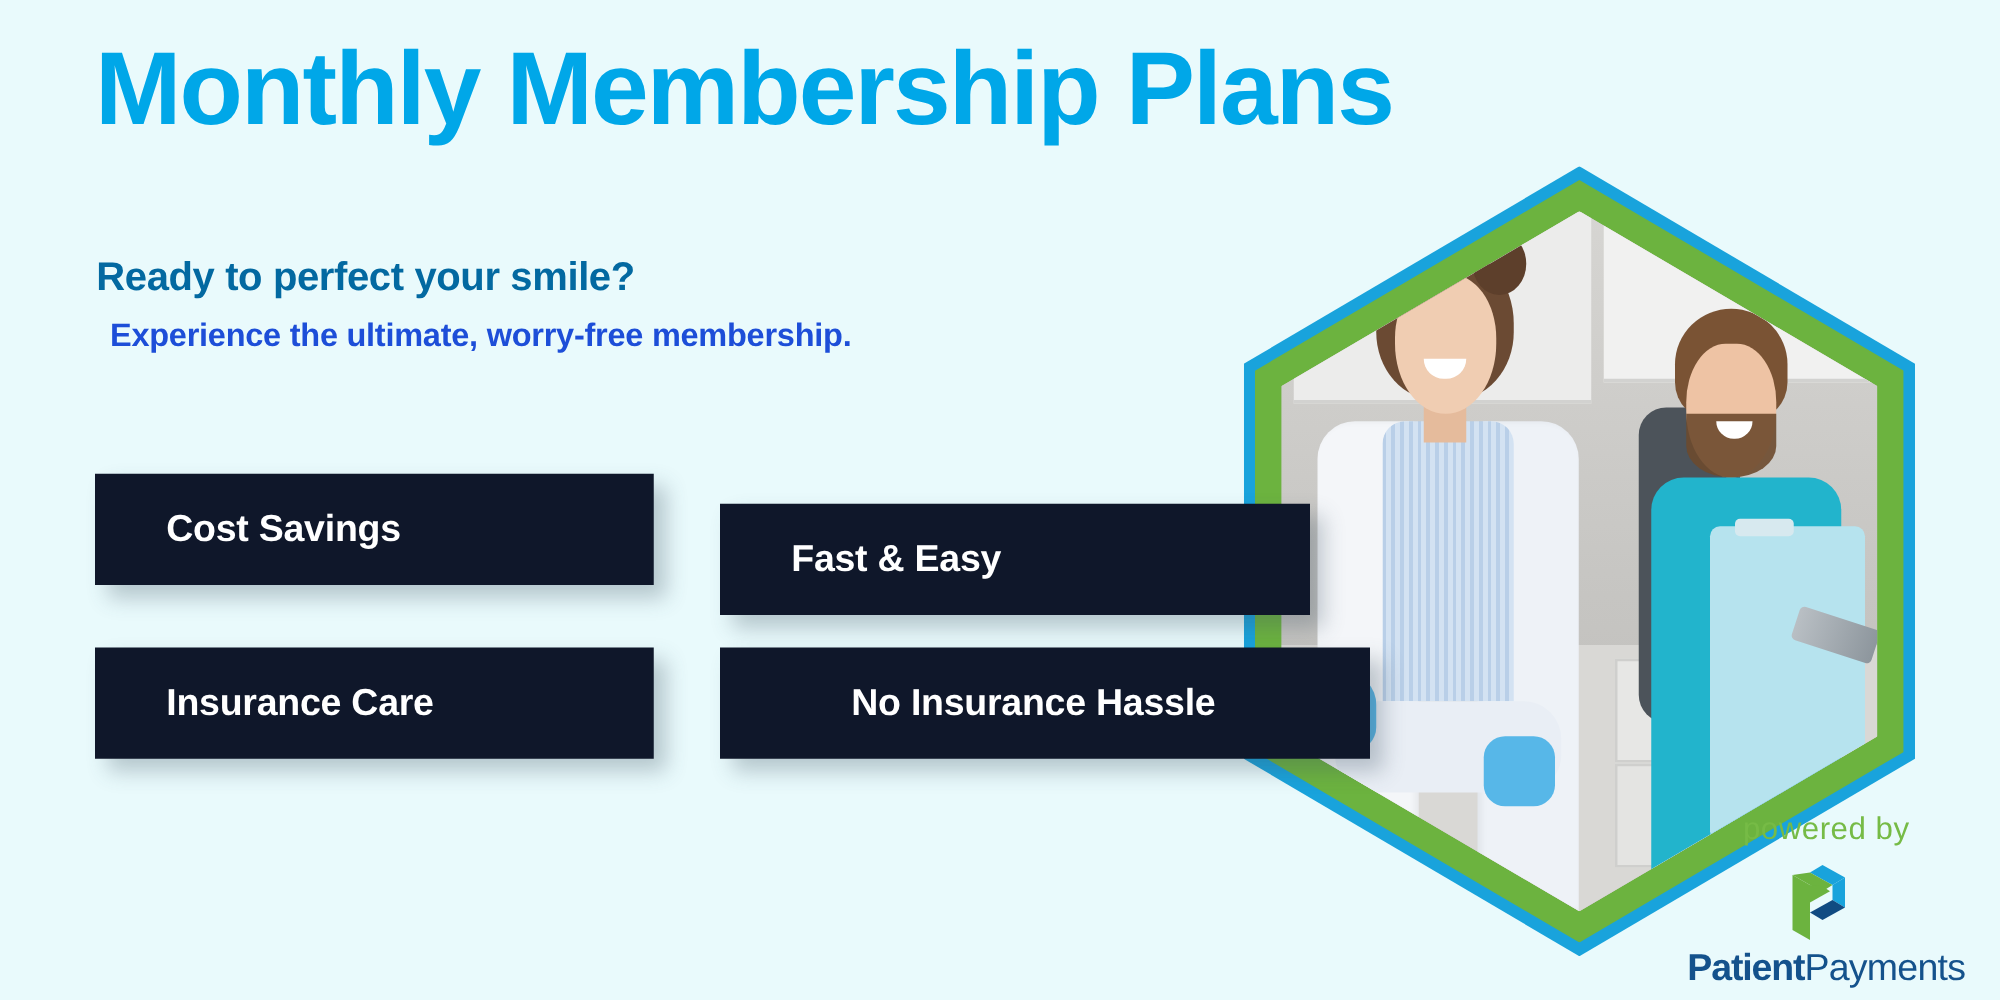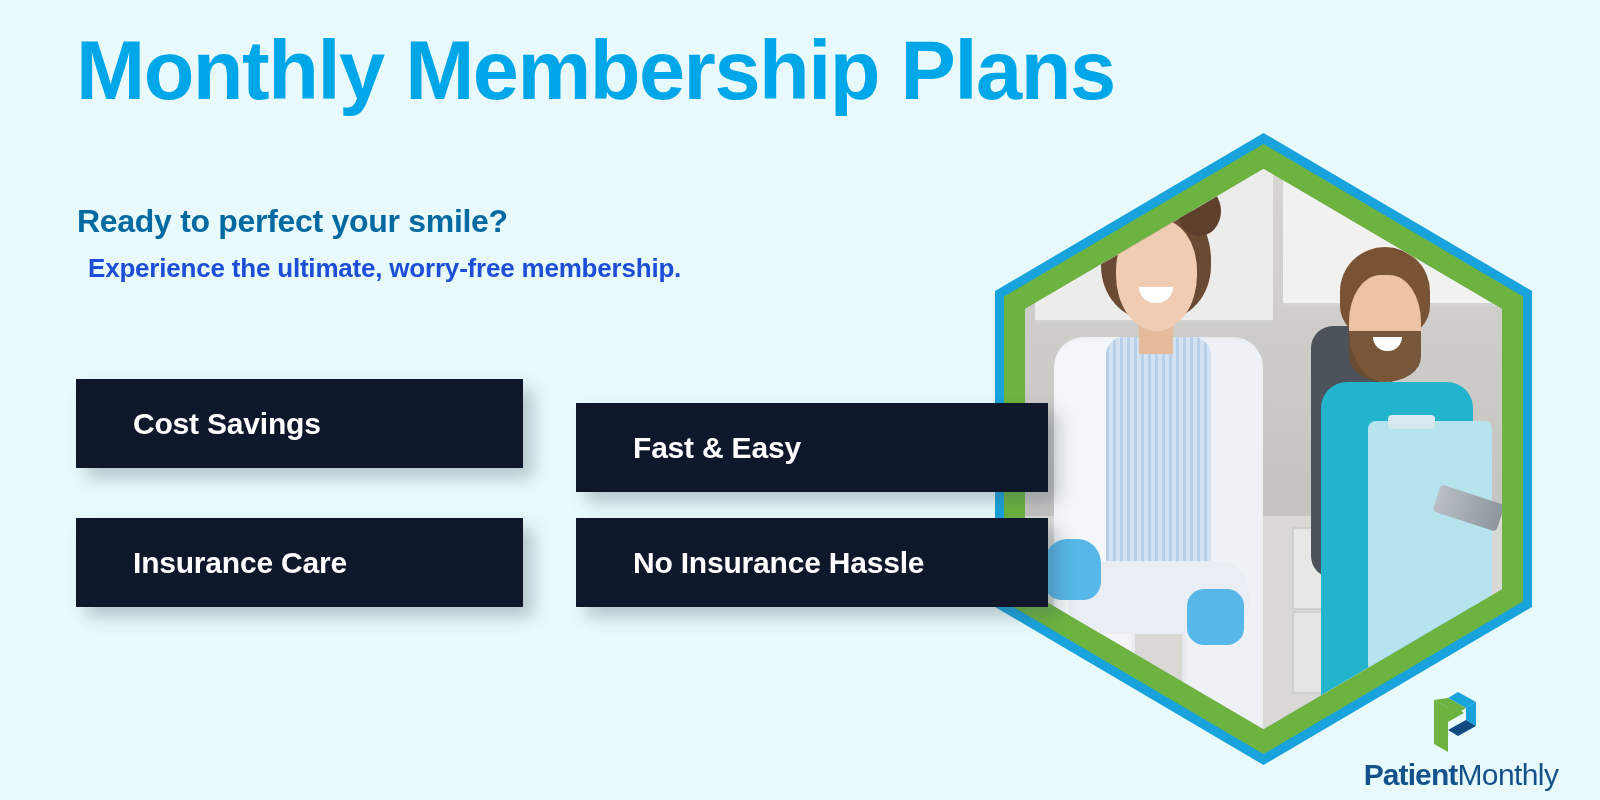--- a/index.html
+++ b/index.html
@@ -65,21 +65,21 @@
     color: #ffffff;
     font-size: 30px;
     font-weight: 700;
     letter-spacing: -0.2px;
     padding-left: 57px;
     white-space: nowrap;
   }
   #feature-box-0 { left: 76px;  top: 379px; width: 447px; height: 89px; }
   #feature-box-1 { left: 576px; top: 379px; width: 472px; height: 89px; margin-top: 24px; }
   #feature-box-2 { left: 76px;  top: 518px; width: 447px; height: 89px; }
-  #feature-box-3 { left: 576px; top: 518px; width: 472px; height: 89px; }
+  #feature-box-3 { left: 576px; top: 518px; width: 472px; height: 89px; padding-left: 48px; }
 
   
   #hex-wrap {
     position: absolute;
     left: 995px;
     top: 133px;
     width: 537px;
     height: 632px;
     z-index: 3;
   }
@@ -214,30 +214,31 @@
       <div class="ph" id="ph-d-bun"></div>
       <div class="ph" id="ph-d-face"></div>
       <div class="ph" id="ph-d-smile"></div>
       <div class="ph" id="ph-d-arm"></div>
       <div class="ph" id="ph-d-glove-a"></div>
       <div class="ph" id="ph-d-glove-b"></div>
     </div>
   </div>
 
   <div id="logo-block">
+    <div id="powered-by">powered by</div>
 
     <svg id="logo-mark" viewBox="0 0 66 60">
       <polygon points="30,0 48,10 38,16 20,6" fill="#19a3dc"></polygon>
       <polygon points="48,10 48,34 38,28 38,16" fill="#19a3dc"></polygon>
       <polygon points="48,34 30,44 20,38 38,28" fill="#114b82"></polygon>
       <polygon points="38,28 38,16 20,6 20,38" fill="#114b82" opacity="0"></polygon>
       <polygon points="6,8 20,16 20,60 6,52" fill="#6cb33f"></polygon>
       <polygon points="20,16 38,26 38,16 20,6" fill="#6cb33f" opacity="0"></polygon>
       <polygon points="6,8 20,6 38,16 30,21 20,16" fill="#6cb33f"></polygon>
       <polygon points="20,16 20,30 36,21 30,17" fill="#6cb33f"></polygon>
     </svg>
 
     <div id="logo-wordmark">
-      <span id="logo-word-1">Patient</span><span id="logo-word-2">Monthly</span>
+      <span id="logo-word-1">Patient</span><span id="logo-word-2">Payments</span>
     </div>
   </div>
 
 </div>
 
 </body></html>

